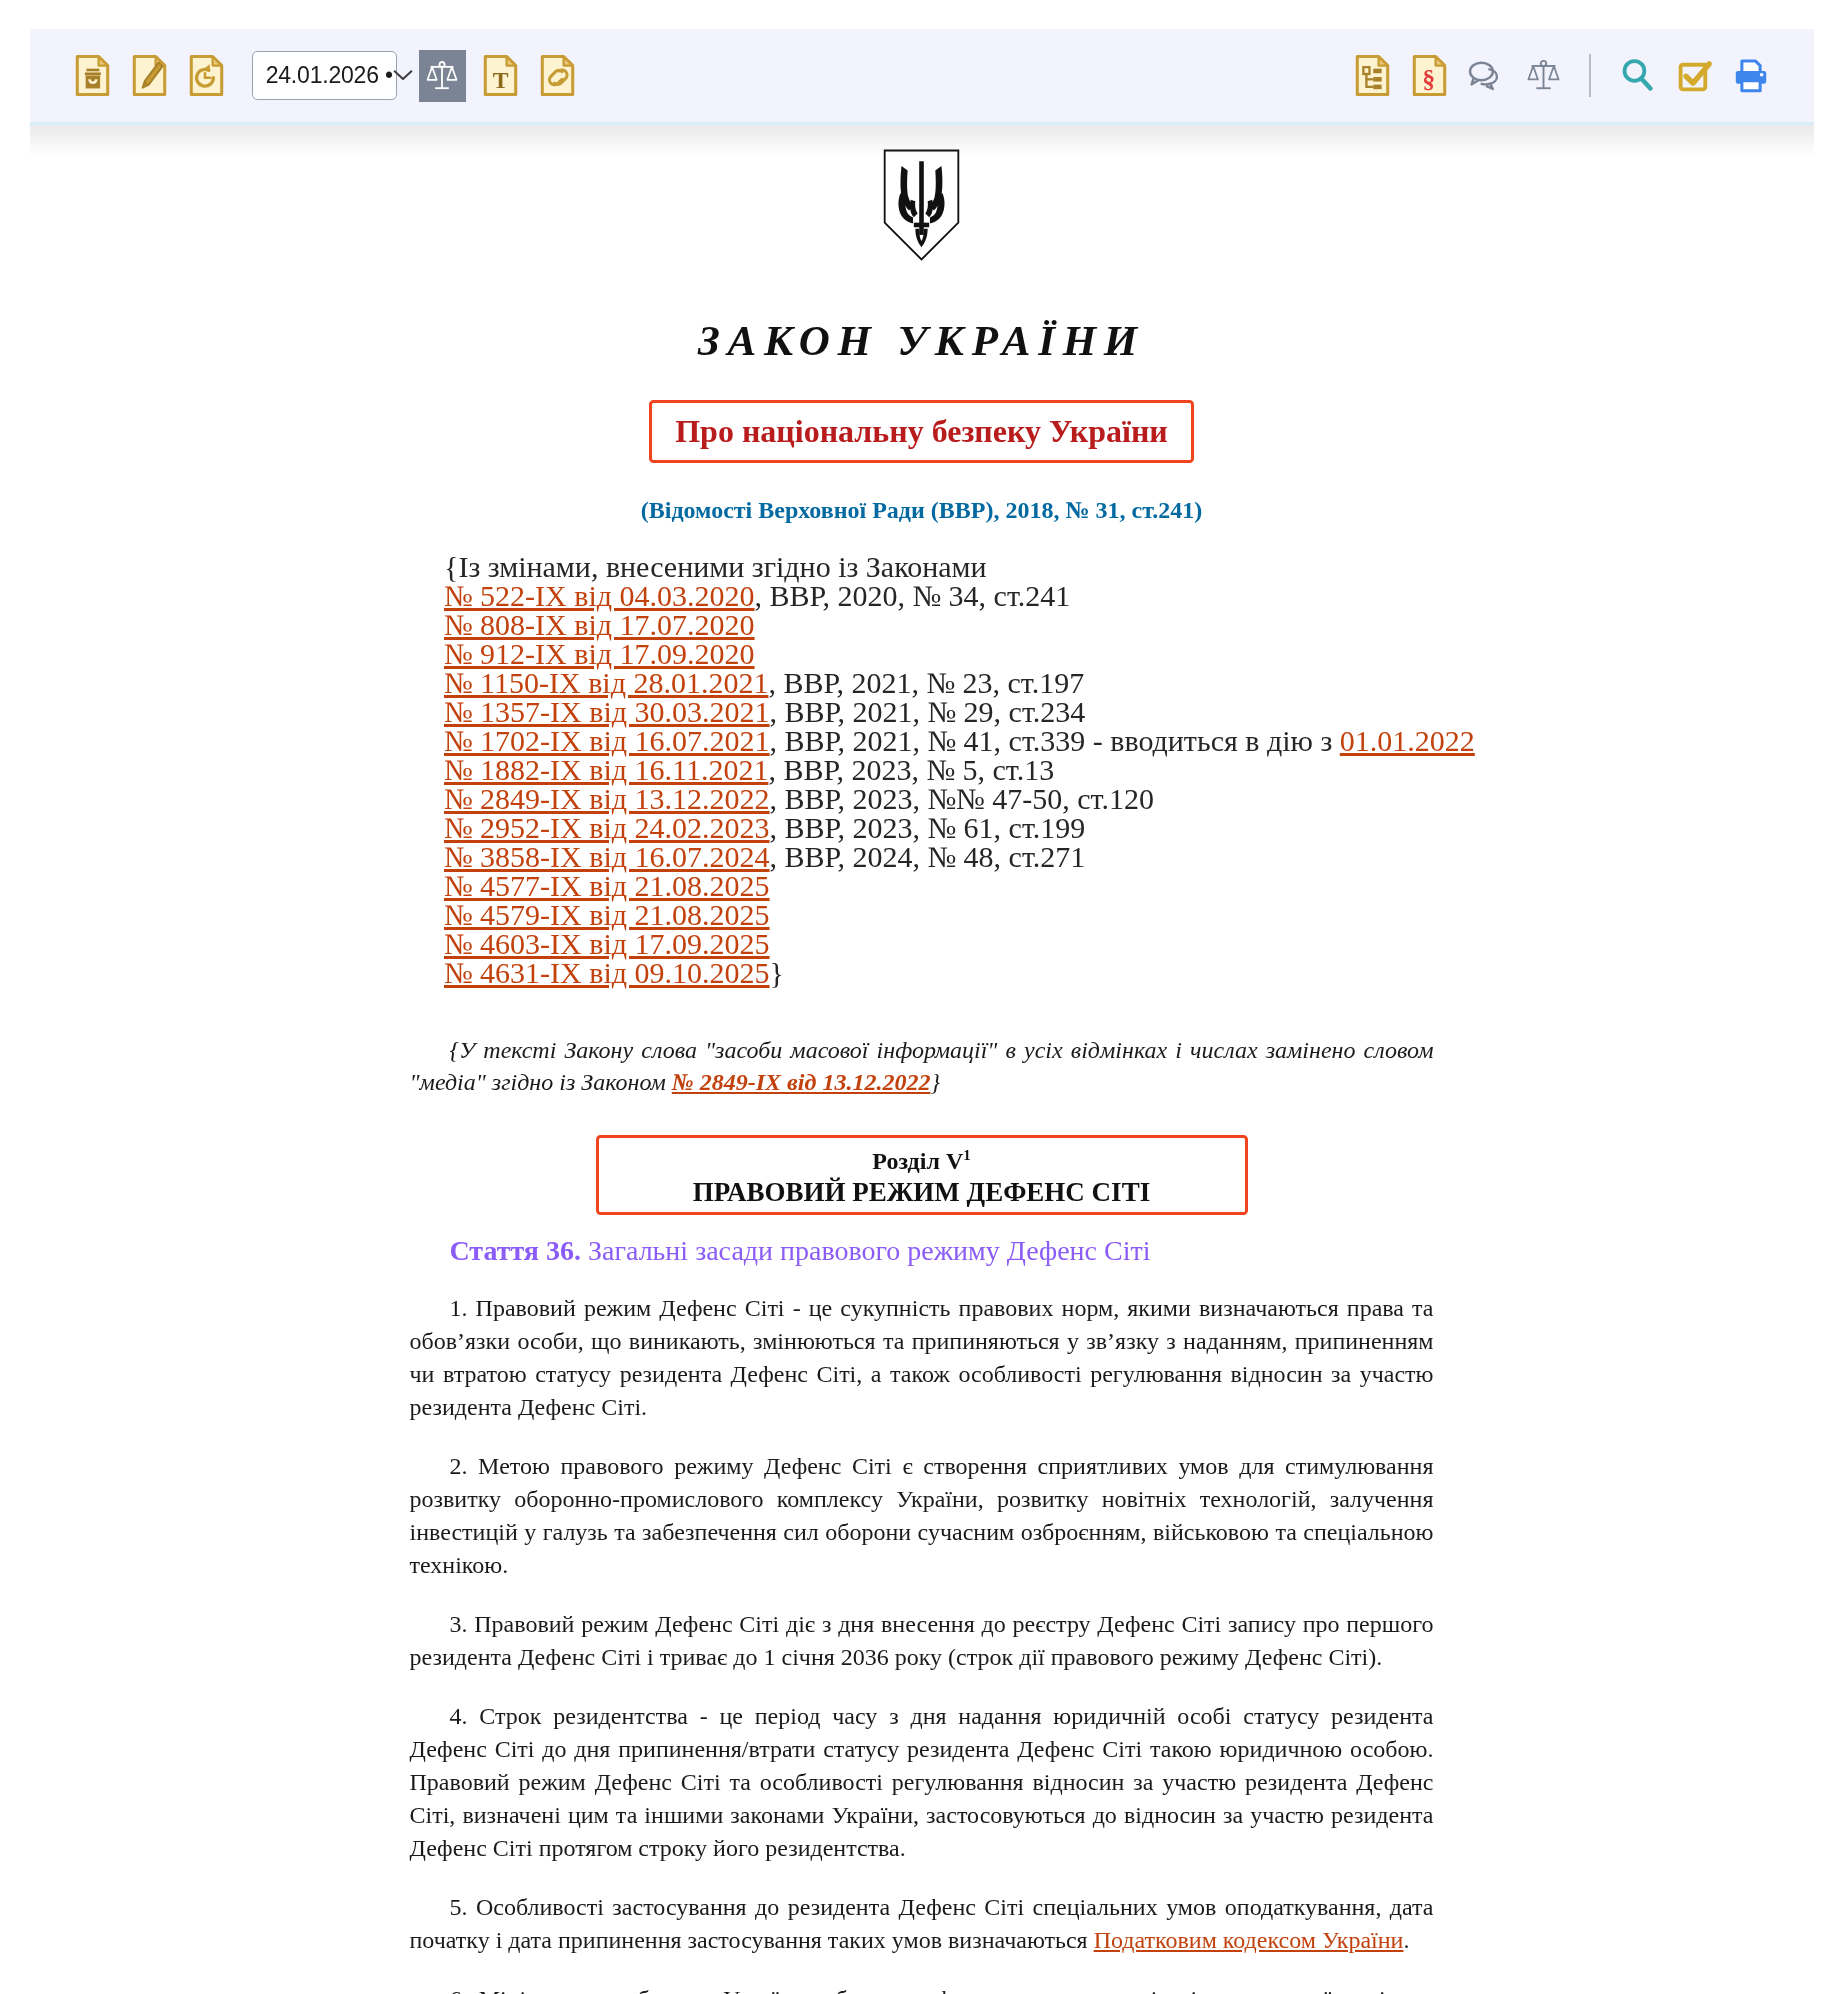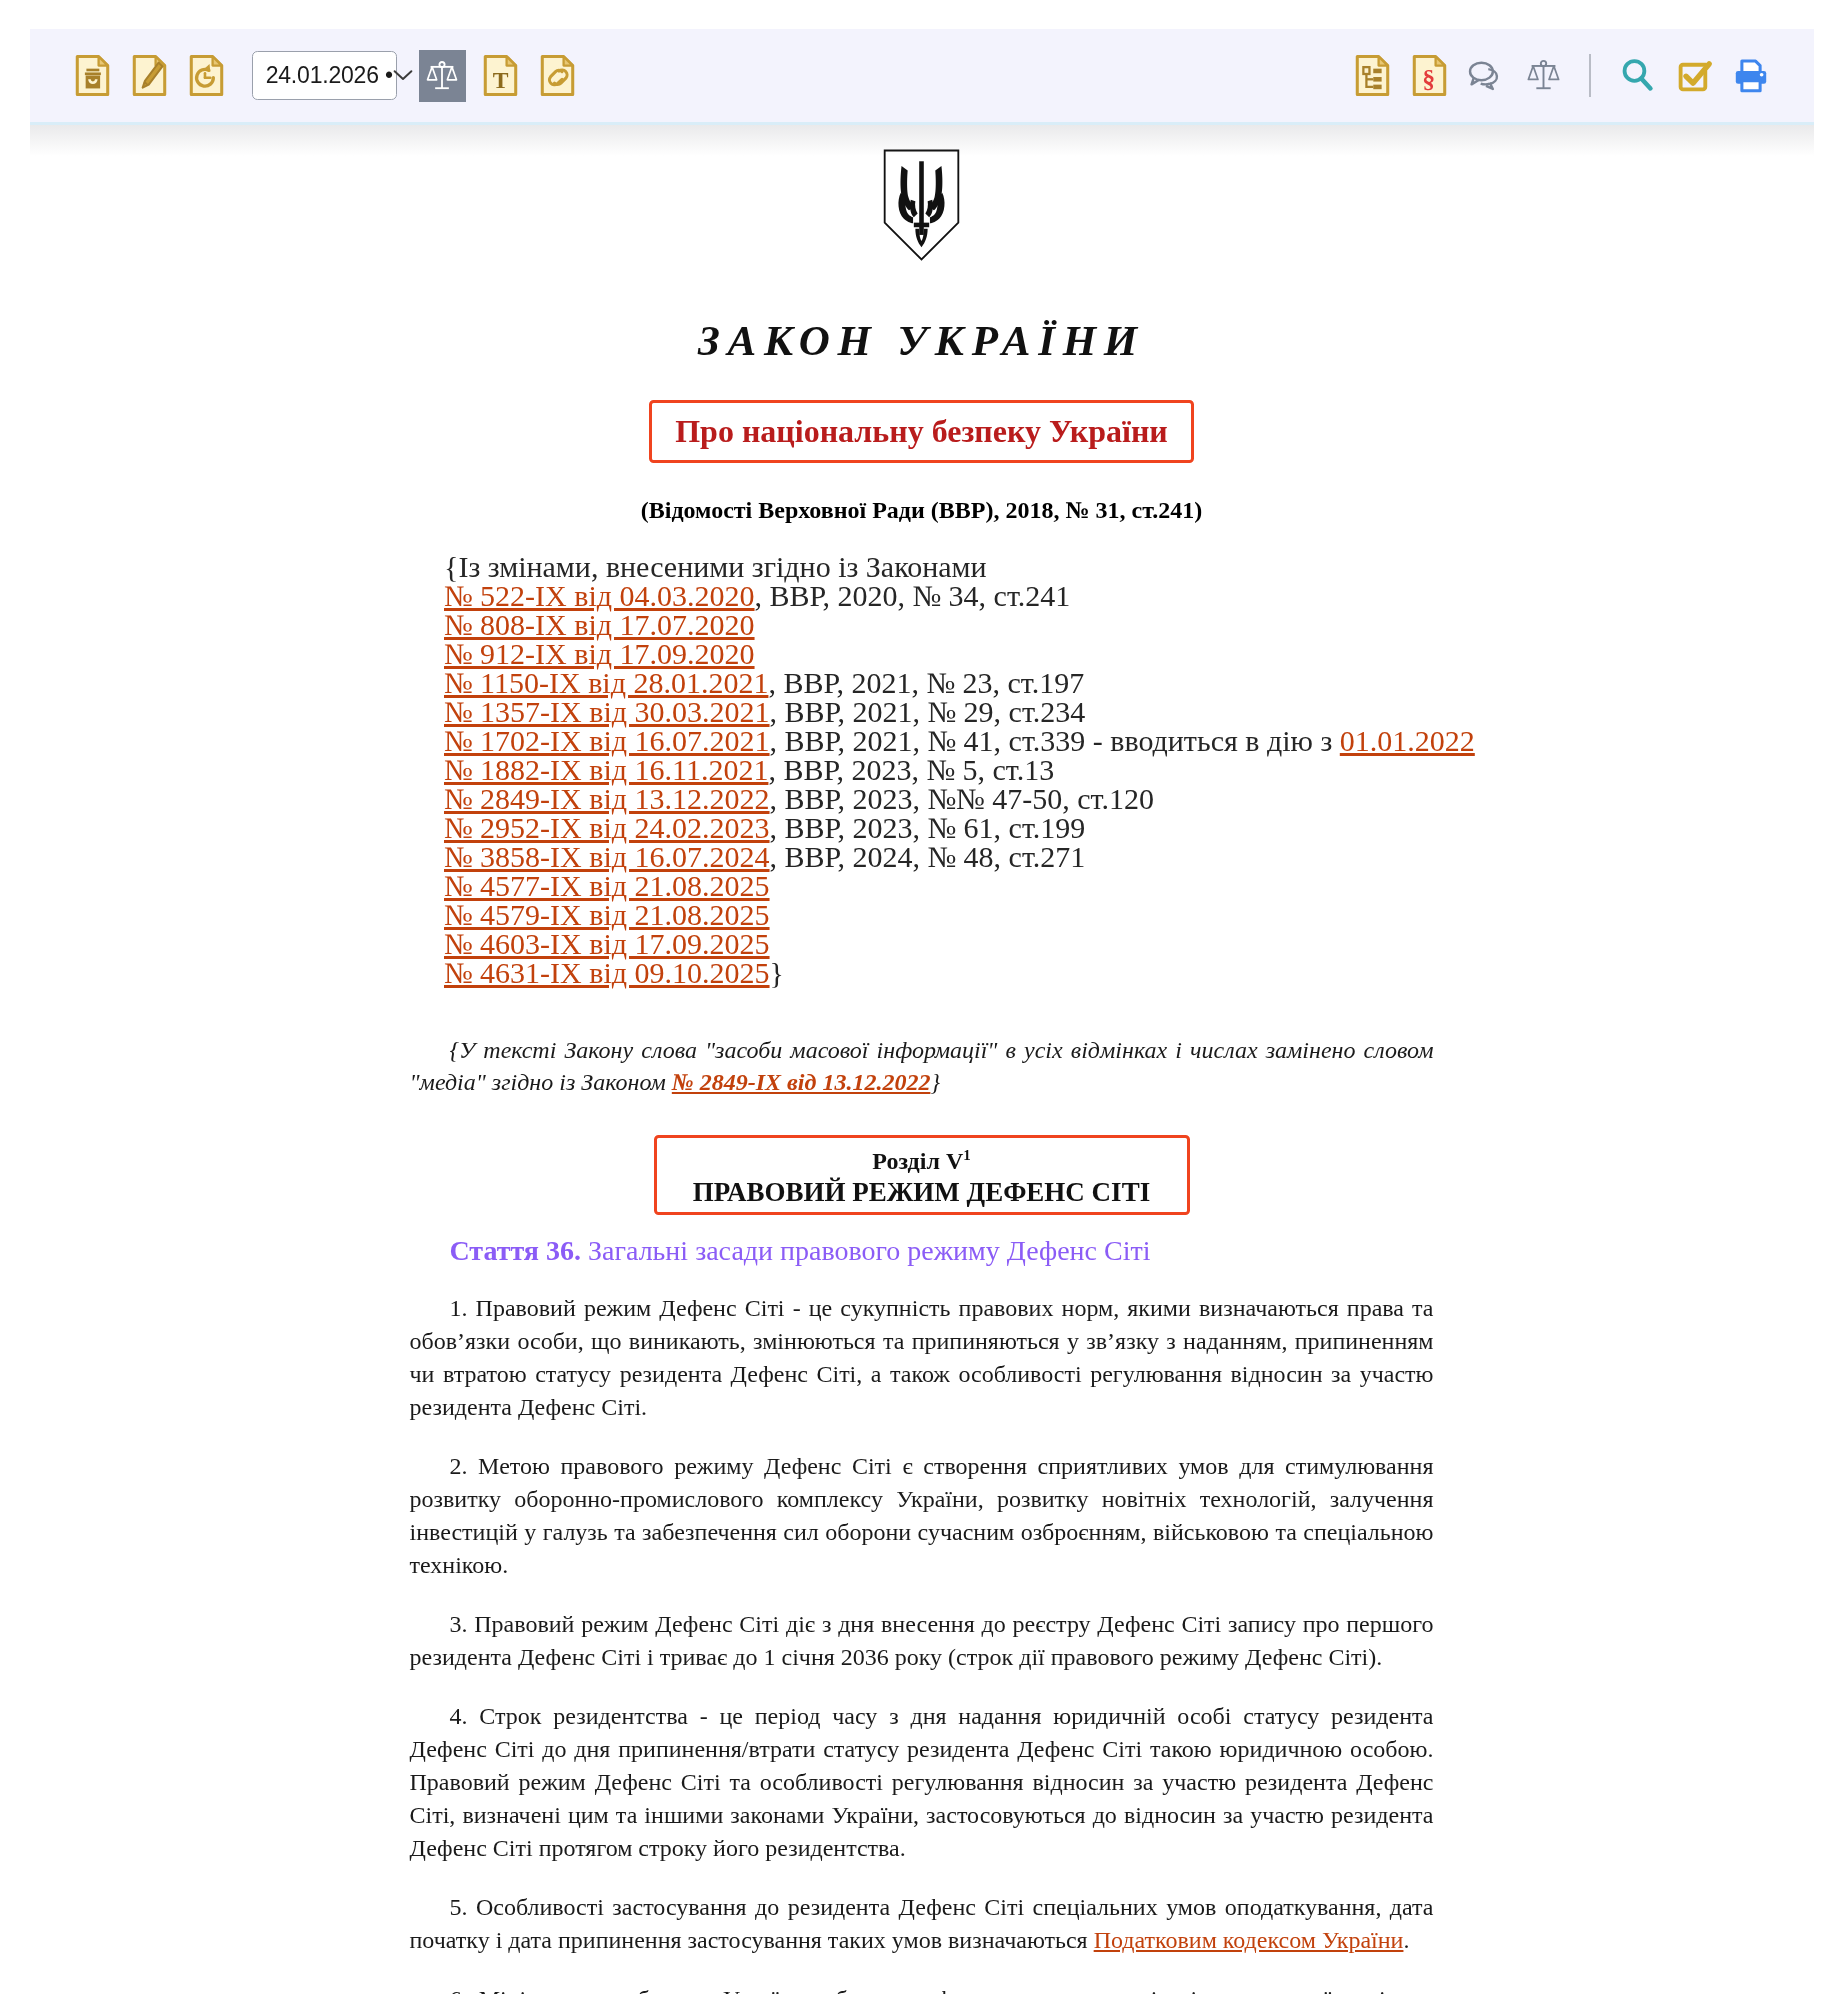--- a/index.html
+++ b/index.html
@@ -151,21 +151,21 @@
     font-weight: bold;
     color: #b91c1c;
     white-space: nowrap;
   }
 
   .vvr {
     text-align: center;
     font-size: 24px;
     font-weight: bold;
     margin-top: 34px;
-    color: #000000;
+    color: #0369a1;
   }
 
   .amend-block {
     width: 995px;
     margin: 27.5px auto 0 auto;
     padding-left: 20px;
     box-sizing: border-box;
     font-size: 30px;
     line-height: 29px;
     color: #262626;
@@ -184,21 +184,21 @@
     font-size: 24px;
     line-height: 32px;
     text-align: justify;
     text-align-last: left;
     color: #1a1a1a;
   }
   .replace-note .ind { display: inline-block; width: 40px; }
   .replace-note a.lnk { font-style: italic; font-weight: bold; }
 
   .hl-razdil {
-    width: 536px;
+    width: 652px;
     height: 80px;
     margin-top: 37px;
   }
   .hl-razdil .r1 {
     font-size: 24px;
     font-weight: bold;
     color: #111;
     line-height: 29px;
   }
   .hl-razdil .r2 {

